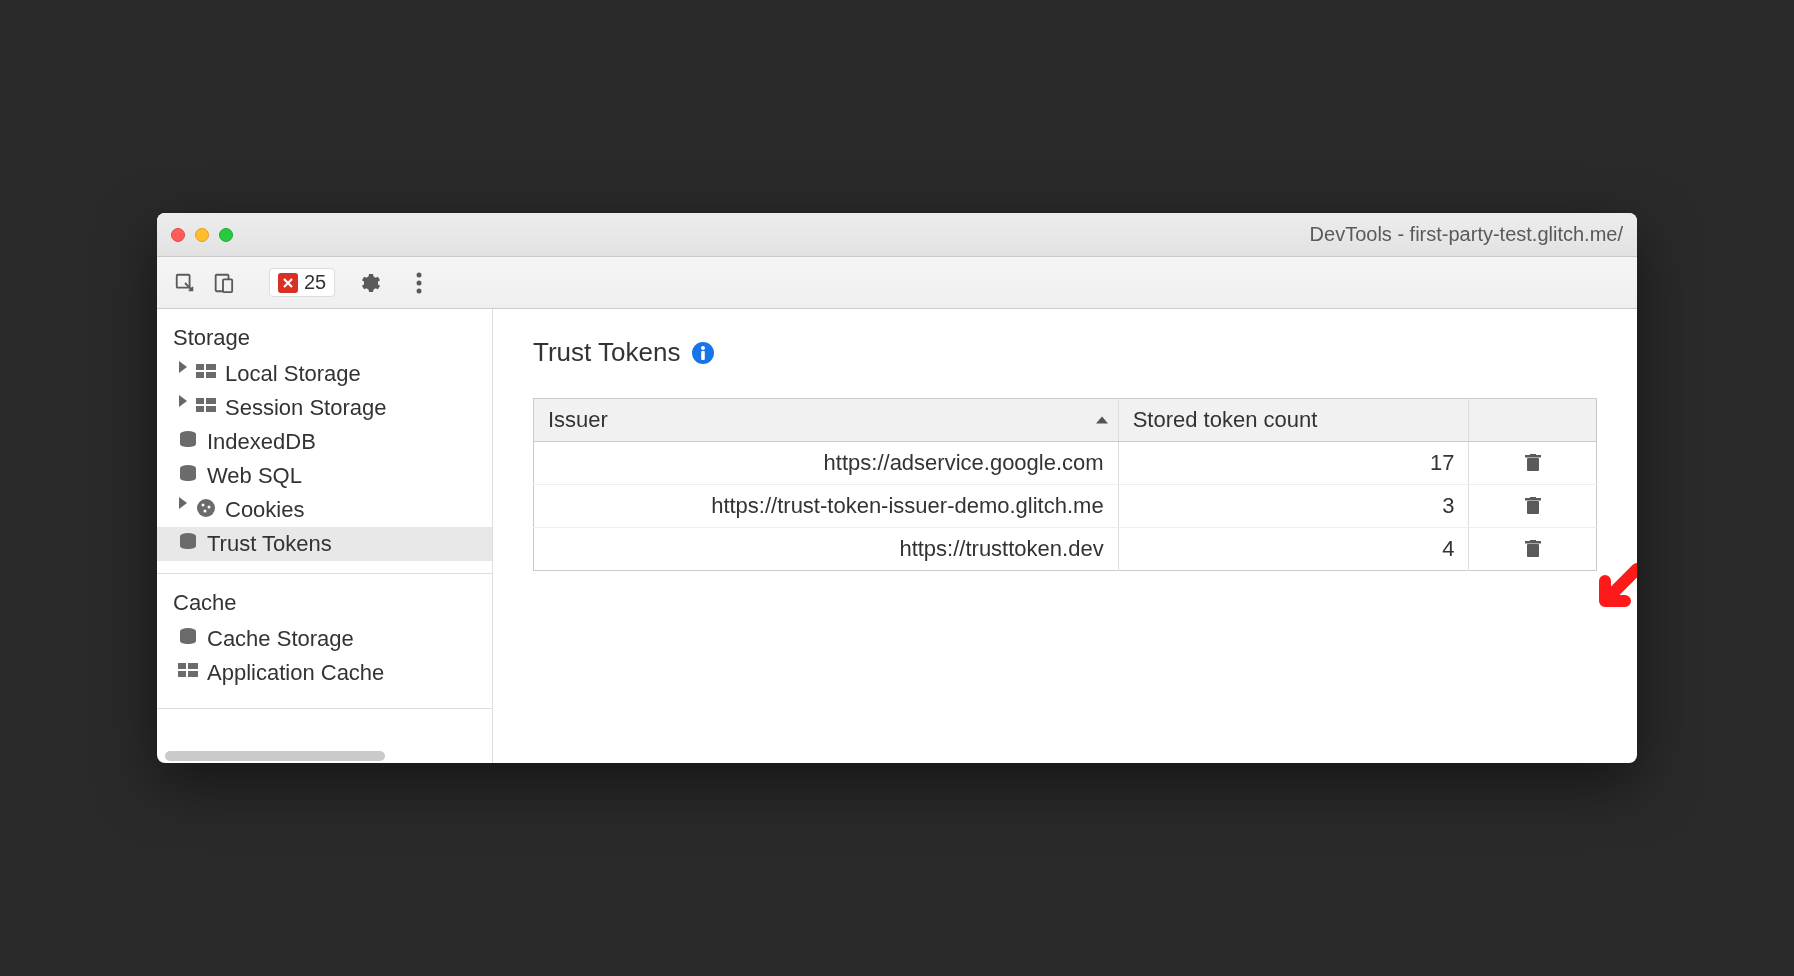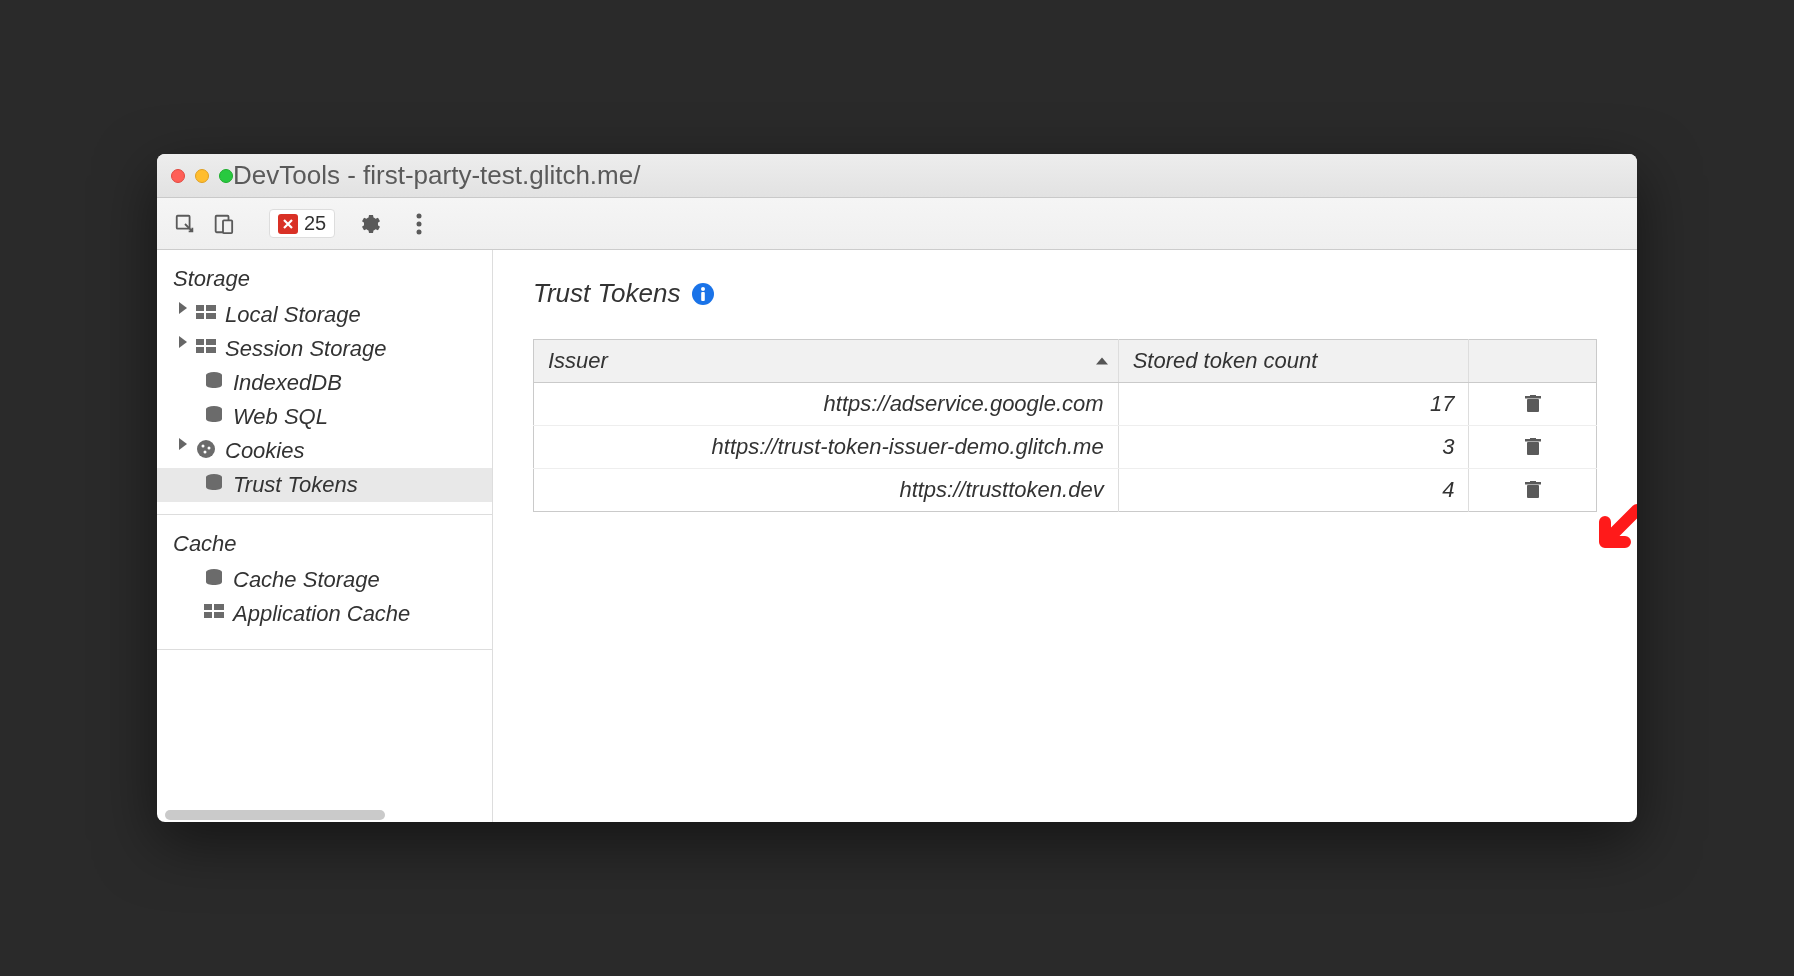--- a/index.html
+++ b/index.html
@@ -25,21 +25,21 @@
   border-bottom: 1px solid #c9c9c9;
   display: flex;
   align-items: center;
   padding: 0 14px;
 }
 .traffic { display: flex; gap: 10px; }
 .dot { width: 14px; height: 14px; border-radius: 50%; }
 .dot.red { background: #ff5f57; border: 1px solid #e04940; }
 .dot.yellow { background: #ffbd2e; border: 1px solid #dfa023; }
 .dot.green { background: #28c940; border: 1px solid #1dad2c; }
-.title { flex: 1; text-align: left; font-size: 26px; color: #5a5a5a; }
+.title { flex: 1; text-align: right; font-size: 20px; color: #5a5a5a; }
 .tabbar {
   height: 52px;
   background: linear-gradient(#f5f5f5, #efefef);
   border-bottom: 1px solid #ccc;
   display: flex;
   align-items: center;
   padding: 0 12px;
   gap: 6px;
 }
 .tb-icon {
@@ -62,41 +62,41 @@
 .err-badge {
   display: flex; align-items: center; gap: 6px;
   background: #fff; border: 1px solid #ddd; border-radius: 4px;
   padding: 2px 8px;
 }
 .err-icon {
   width: 20px; height: 20px; background: #d93025; border-radius: 3px;
   display: flex; align-items: center; justify-content: center;
 }
 .err-count { font-size: 20px; color: #333; }
-.body { display: flex; height: 572px; font-style: italic; }
+.body { display: flex; height: 454px; }
 .sidebar {
   width: 336px;
   border-right: 1px solid #ddd;
   overflow-y: auto;
   font-size: 22px;
   position: relative;
 }
 .sidebar::-webkit-scrollbar { width: 16px; }
 .sidebar::-webkit-scrollbar-thumb { background: #c0c0c0; border-radius: 8px; border: 3px solid #fff; }
 .sidebar::-webkit-scrollbar-track { background: #fff; }
 .sb-scrollbar-h { position:absolute; bottom:2px; left:8px; width:220px; height:10px; background:#cacaca; border-radius:5px; }
 .sb-section { color: #333; padding: 16px 0 6px 16px; font-size: 22px; }
 .sb-item {
   display: flex; align-items: flex-start;
   padding: 4px 0 4px 22px;
   gap: 8px;
   cursor: pointer;
   color: #333;
 }
-.sb-item.child { padding-left: 46px; }
+.sb-item.child { padding-left: 20px; }
 .sb-item.selected { background: #e8e8e8; }
 .tri {
   width: 0; height: 0;
   border-top: 6px solid transparent;
   border-bottom: 6px solid transparent;
   border-left: 8px solid #666;
 }
 .sicon { width: 22px; height: 22px; display: flex; align-items: center; justify-content: center; }
 .main { flex: 1; padding: 28px 40px; position: relative; }
 .main h2 { display: flex; align-items: center; gap: 12px; font-size: 26px; font-weight: 500; color: #333; }

